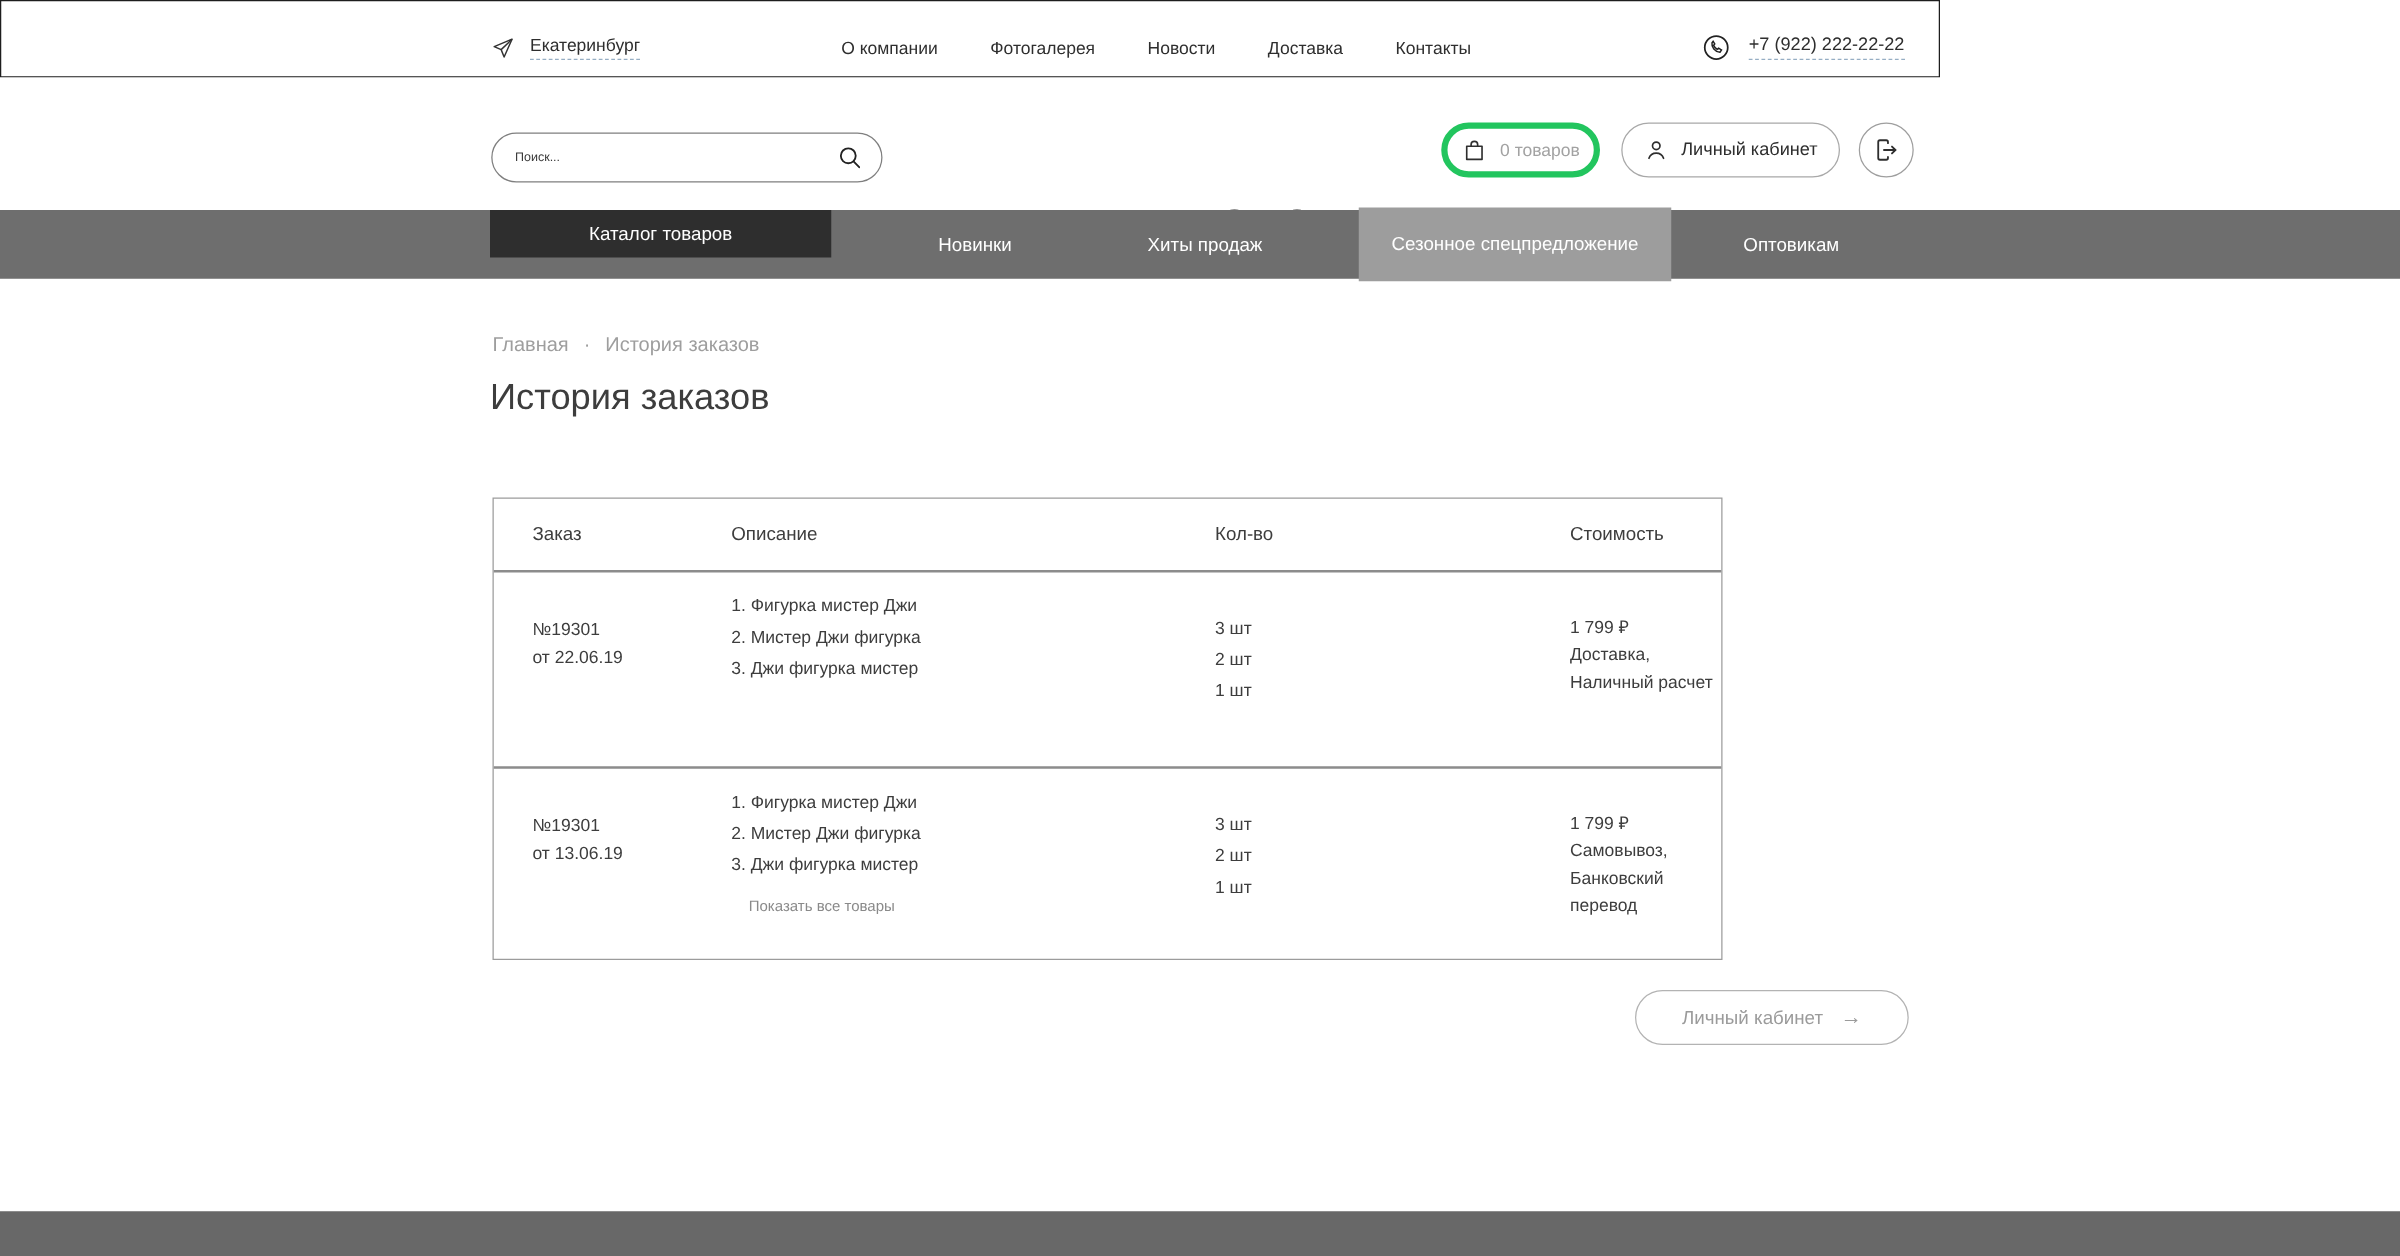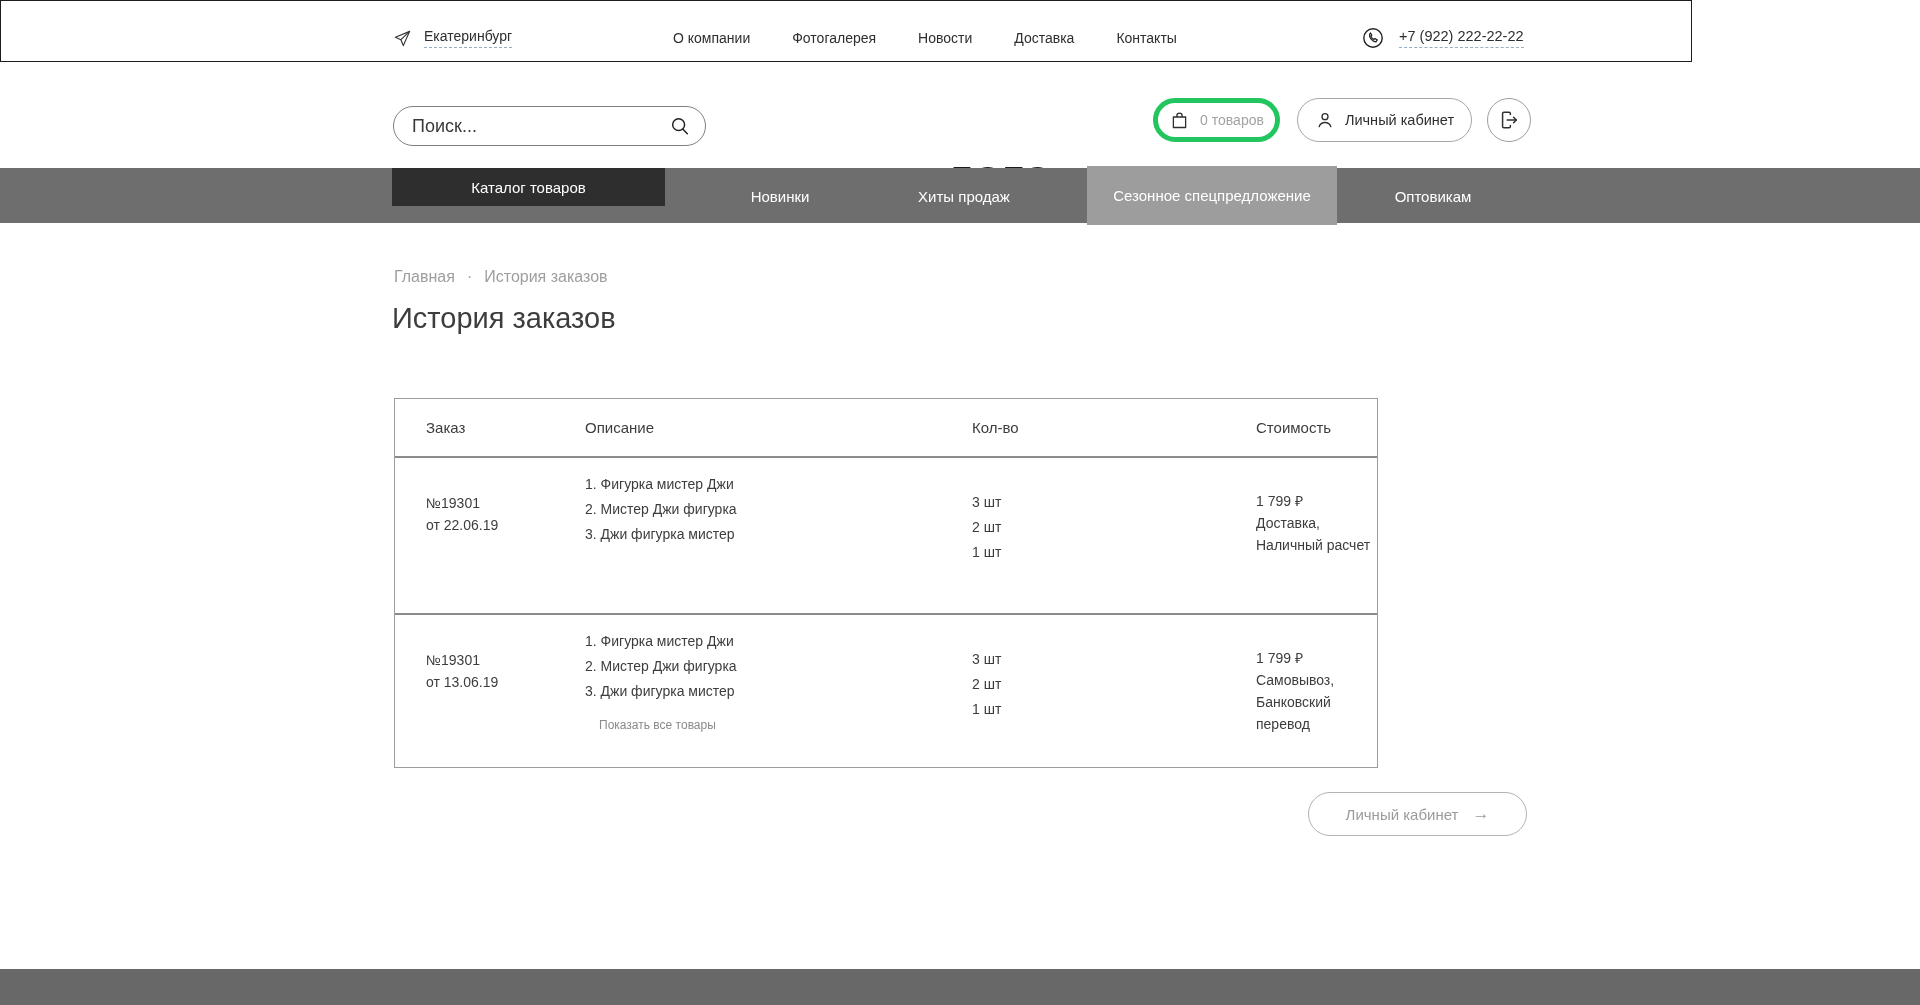--- a/index.html
+++ b/index.html
@@ -4,40 +4,40 @@
 <style>
   * { margin:0; padding:0; box-sizing:border-box; }
   html,body { background:#ffffff; }
   #app {
     position:relative; width:1920px; height:1005px;
     font-family:"Liberation Sans", sans-serif; color:#3d3d3d; overflow:hidden;
     background:#ffffff;
   }
   
   .topbar {
-    position:absolute; top:0; left:0; width:1692px; height:62px;
+    position:absolute; top:0; left:0; width:1552px; height:62px;
     background:#fff; border:1px solid #1d1d1d;
   }
   .topbar-group { position:absolute; top:0; height:62px; display:flex; align-items:center; padding-top:12px; }
   .city-group { left:392px; gap:12px; cursor:pointer; }
   .city-text { font-size:14px; color:#2e2e2e; border-bottom:1px dashed #96aec4; padding-bottom:3px; }
   .top-links { left:672px; gap:42px; }
   .top-link { font-size:14px; color:#2e2e2e; cursor:pointer; white-space:nowrap; }
   .phone-group { left:1360px; gap:14px; }
   .phone-text { font-size:14.5px; color:#2e2e2e; border-bottom:1px dashed #96aec4; padding-bottom:3px; cursor:pointer; }
   .icon { display:inline-flex; align-items:center; justify-content:center; }
   
   .header { position:absolute; top:62px; left:0; width:1920px; height:106px; background:#fff; }
   .search-pill {
     position:absolute; left:393px; top:44px; width:313px; height:40px;
     border:1px solid #7f7f7f; border-radius:20px; background:#fff;
     display:flex; align-items:center; padding:0 14px 0 18px;
   }
   .search-input {
-    flex:1; border:none; outline:none; font-size:18px; color:#4c1d95;
+    flex:1; border:none; outline:none; font-size:10px; color:#4c1d95;
     font-family:"Liberation Sans", sans-serif; background:transparent;
   }
   .search-input::placeholder { color:#3a3a3a; opacity:1; }
   .logo {
     position:absolute; left:1000px; top:98px; transform:translateX(-50%);
     font-size:36px; font-weight:600; letter-spacing:1px; color:#1a1a1a; cursor:pointer;
   }
   .pill {
     position:absolute; top:36px; height:44px; border-radius:22px; background:#fff;
     display:flex; align-items:center; justify-content:center; gap:10px; cursor:pointer;

